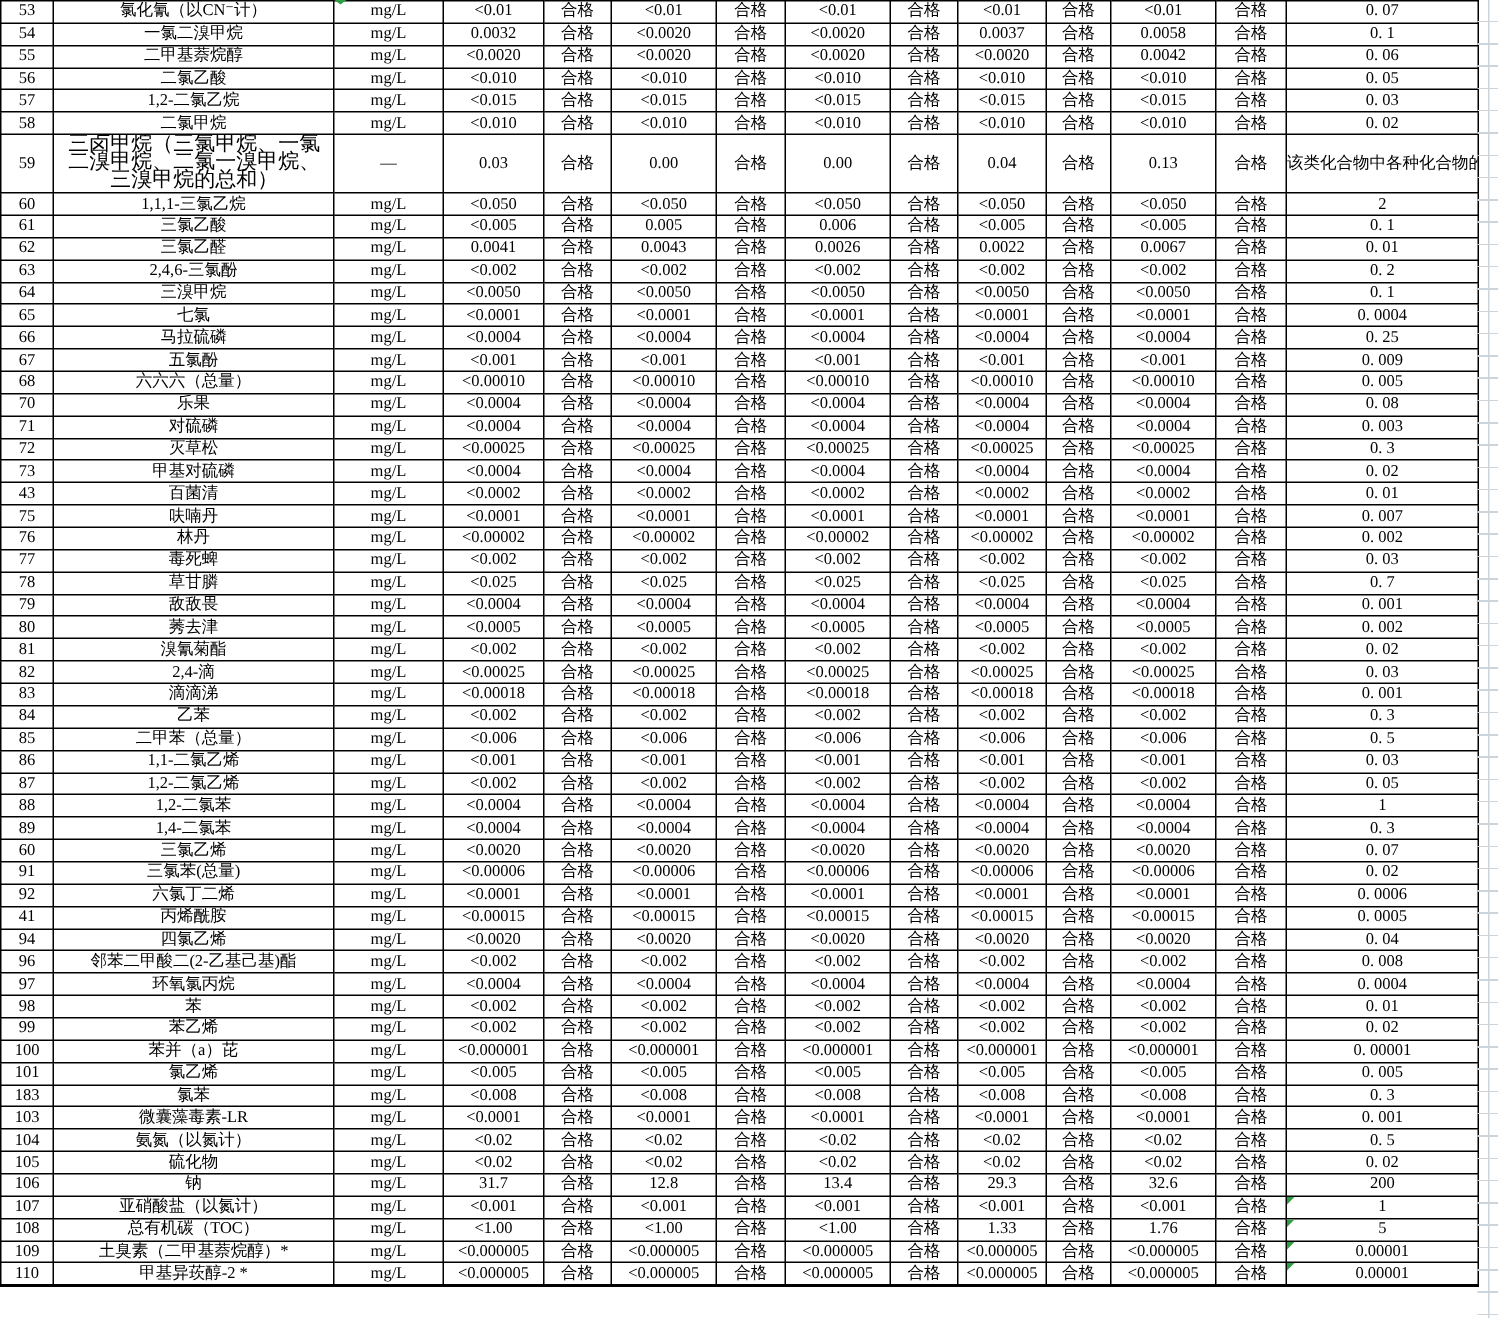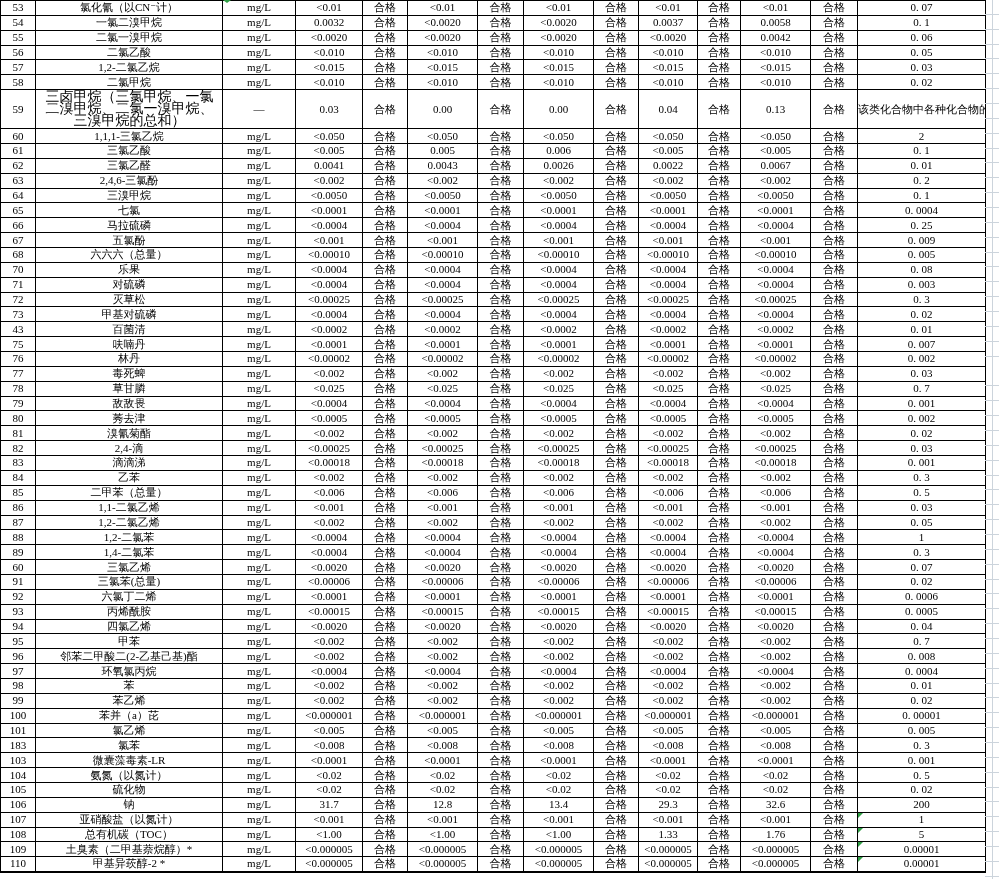--- a/index.html
+++ b/index.html
@@ -110,21 +110,21 @@
           <td class="val">&lt;0.0020</td>
           <td class="pass">合格</td>
           <td class="val">0.0037</td>
           <td class="pass">合格</td>
           <td class="val">0.0058</td>
           <td class="pass">合格</td>
           <td class="limit">0. 1</td>
         </tr>
         <tr>
           <td class="num">55</td>
-          <td class="name">二氯一溴甲烷</td>
+          <td class="name">二甲基萘烷醇</td>
           <td class="unit">mg/L</td>
           <td class="val">&lt;0.0020</td>
           <td class="pass">合格</td>
           <td class="val">&lt;0.0020</td>
           <td class="pass">合格</td>
           <td class="val">&lt;0.0020</td>
           <td class="pass">合格</td>
           <td class="val">&lt;0.0020</td>
           <td class="pass">合格</td>
           <td class="val">0.0042</td>
@@ -701,21 +701,21 @@
           <td class="pass">合格</td>
           <td class="val">&lt;0.0001</td>
           <td class="pass">合格</td>
           <td class="val">&lt;0.0001</td>
           <td class="pass">合格</td>
           <td class="val">&lt;0.0001</td>
           <td class="pass">合格</td>
           <td class="limit">0. 0006</td>
         </tr>
         <tr>
-          <td class="num">93</td>
+          <td class="num">41</td>
           <td class="name">丙烯酰胺</td>
           <td class="unit">mg/L</td>
           <td class="val">&lt;0.00015</td>
           <td class="pass">合格</td>
           <td class="val">&lt;0.00015</td>
           <td class="pass">合格</td>
           <td class="val">&lt;0.00015</td>
           <td class="pass">合格</td>
           <td class="val">&lt;0.00015</td>
           <td class="pass">合格</td>
@@ -731,36 +731,20 @@
           <td class="pass">合格</td>
           <td class="val">&lt;0.0020</td>
           <td class="pass">合格</td>
           <td class="val">&lt;0.0020</td>
           <td class="pass">合格</td>
           <td class="val">&lt;0.0020</td>
           <td class="pass">合格</td>
           <td class="val">&lt;0.0020</td>
           <td class="pass">合格</td>
           <td class="limit">0. 04</td>
-        </tr>
-        <tr>
-          <td class="num">95</td>
-          <td class="name">甲苯</td>
-          <td class="unit">mg/L</td>
-          <td class="val">&lt;0.002</td>
-          <td class="pass">合格</td>
-          <td class="val">&lt;0.002</td>
-          <td class="pass">合格</td>
-          <td class="val">&lt;0.002</td>
-          <td class="pass">合格</td>
-          <td class="val">&lt;0.002</td>
-          <td class="pass">合格</td>
-          <td class="val">&lt;0.002</td>
-          <td class="pass">合格</td>
-          <td class="limit">0. 7</td>
         </tr>
         <tr>
           <td class="num">96</td>
           <td class="name">邻苯二甲酸二(2-乙基己基)酯</td>
           <td class="unit">mg/L</td>
           <td class="val">&lt;0.002</td>
           <td class="pass">合格</td>
           <td class="val">&lt;0.002</td>
           <td class="pass">合格</td>
           <td class="val">&lt;0.002</td>

